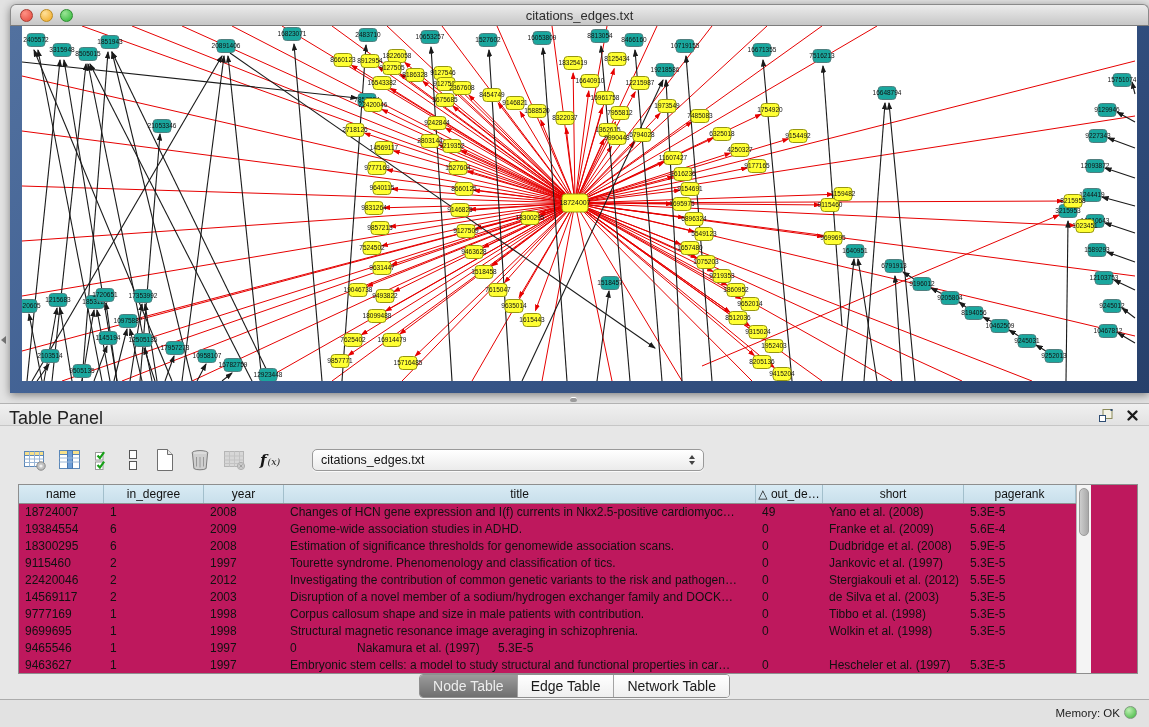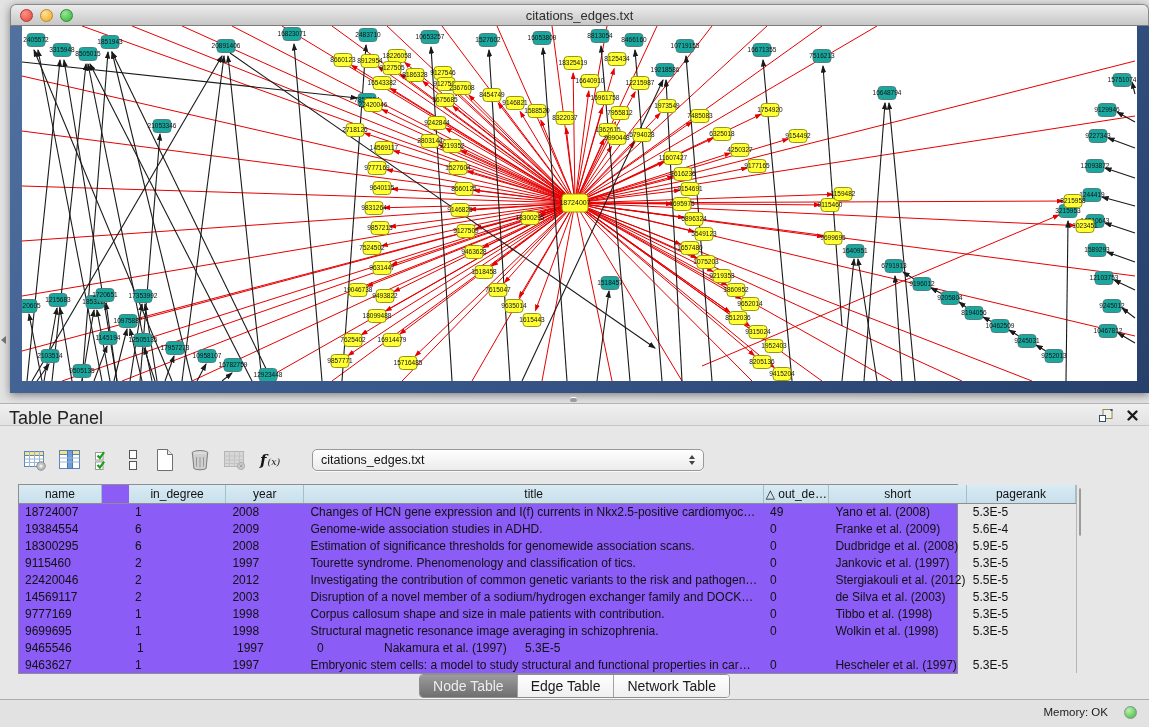--- a/index.html
+++ b/index.html
@@ -45,48 +45,48 @@
   .dropdown { margin-left:20px; width:392px; height:22px; border:1px solid #999;
     border-radius:5px; background:linear-gradient(#ffffff,#ebebeb); display:flex;
     align-items:center; padding:0 8px; box-shadow:0 1px 0 rgba(255,255,255,.8); }
   .dropdown .dval { flex:1; font-size:12.5px; color:#111; }
   .dd-arrows { display:flex; flex-direction:column; gap:2px; margin-left:6px; }
   .dd-arrows i { width:0; height:0; border-left:3.5px solid transparent; border-right:3.5px solid transparent; }
   .dd-arrows .up { border-bottom:4px solid #444; }
   .dd-arrows .dn { border-top:4px solid #444; }
 
   
-  .tablewrap { position:absolute; left:18px; top:80px; width:940px; height:190px;
-    border:1px solid #8e8e8e; background:#8b5cf6; display:flex; }
+  .tablewrap { position:absolute; left:18px; top:80px; width:1120px; height:190px;
+    border:1px solid #8e8e8e; background:#be185d; display:flex; }
   .tcols { width:1057px; }
   .thead { display:flex; height:19px; border-bottom:1px solid #8e8e8e; }
   .hcell { background:linear-gradient(#d9ebf4,#c8dfeb); border-right:1px solid #a2bfcc;
     font-size:12px; color:#111; text-align:center; line-height:18px; overflow:hidden; white-space:nowrap; }
   .trow { display:flex; height:17px; }
   .tcell { font-size:12px; color:#111; line-height:17px; padding-left:6px;
     overflow:hidden; white-space:nowrap; }
-  .c0{width:85px;} .c1{width:100px;margin-left:27px;} .c2{width:80px;} .c3{width:472px;}
+  .c0{width:85px;} .c1{width:100px;} .c2{width:80px;} .c3{width:472px;}
   .c4{width:67px;} .c5{width:141px;} .c6{width:112px;}
   .vscroll { width:15px; border-left:1px solid #b5b5b5; background:#f4f4f4; position:relative; }
   .vthumb { position:absolute; left:2px; right:2px; top:3px; height:48px; border-radius:6px;
     background:linear-gradient(90deg,#cdcdcd,#a9a9a9); border:1px solid #9b9b9b; }
 
   
   .tabsbar { position:absolute; left:0; right:0; top:270px; text-align:center; }
   .segmented { display:inline-flex; border:1px solid #8f8f8f; border-radius:4px; overflow:hidden;
     background:#fff; box-shadow:0 1px 0 rgba(255,255,255,.7); }
   .seg { padding:3px 13px; font-size:14px; color:#1b1b1b; background:linear-gradient(#fff,#efefef);
     border-right:1px solid #a3a3a3; cursor:default; }
   .seg:last-child { border-right:none; }
   .seg.sel { background:linear-gradient(#9b9b9b,#6f6f6f); color:#ededed; }
 
   
   #statusbar { position:absolute; left:0; top:699px; width:1149px; height:28px;
     background:#e2e2e2; border-top:1px solid #acacac; }
-  .memwrap { position:absolute; right:12px; top:6px; display:flex; align-items:flex-start; gap:16px; }
+  .memwrap { position:absolute; right:12px; top:6px; display:flex; align-items:center; gap:4px; }
   .memlabel { font-size:11.5px; color:#1c1c1c; }
   .memdot { width:13px; height:13px; border-radius:50%; border:1px solid #7d997d;
     background:radial-gradient(circle at 35% 30%, #bdf0b2, #3bb43b); }
 </style>
 </head>
 <body>
 
 <div class="gutter-arrow"></div>
 
 <div id="net-window">

